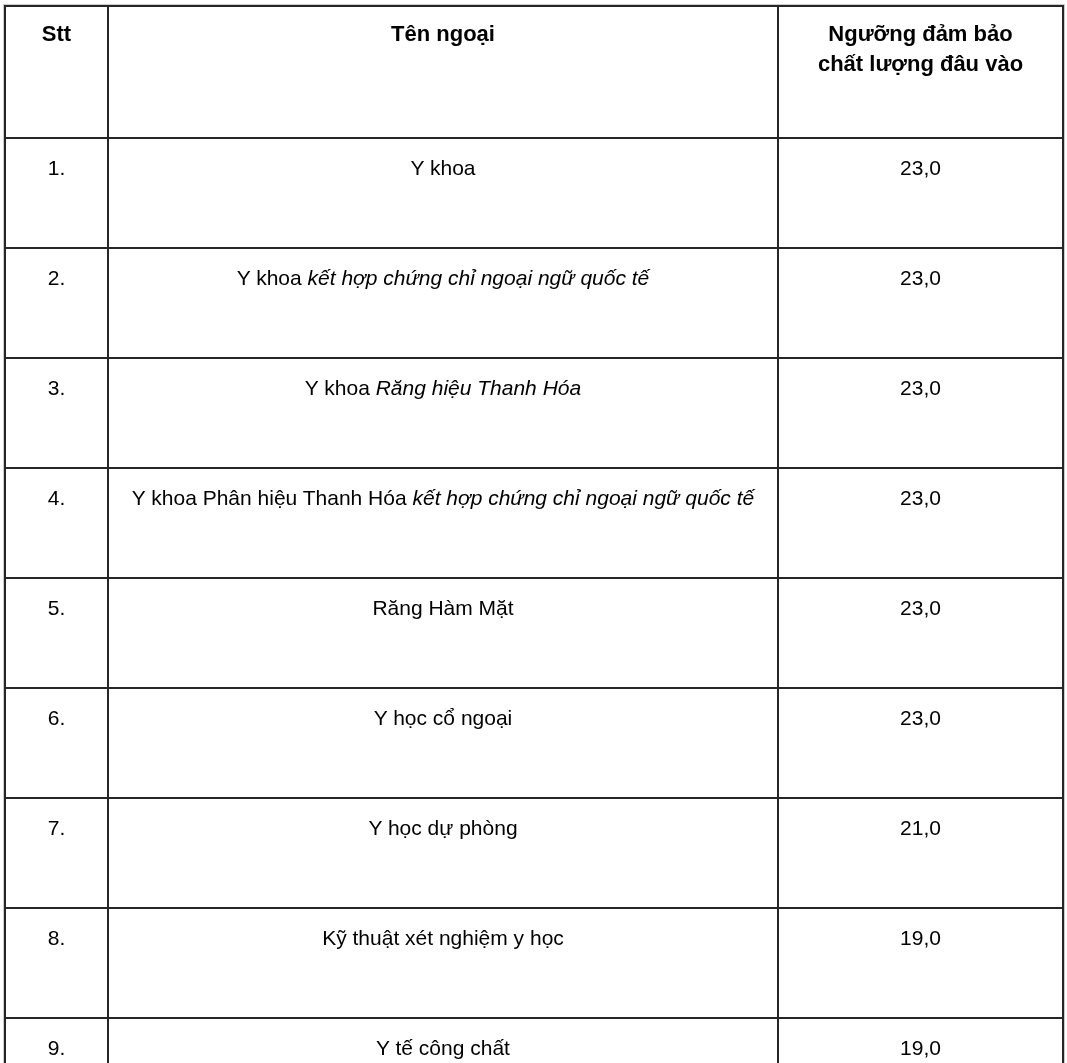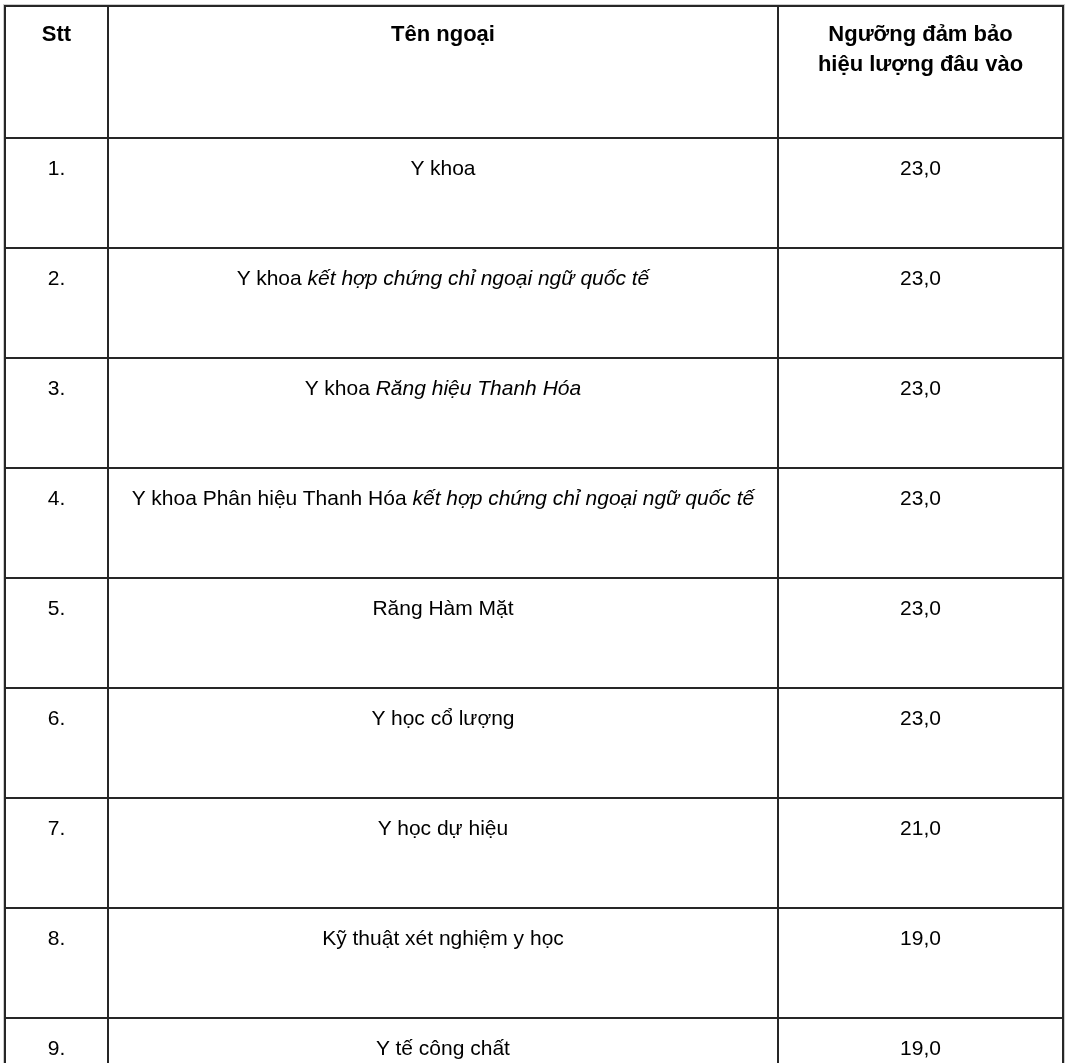--- a/index.html
+++ b/index.html
@@ -65,21 +65,21 @@
       <col style="width:103px">
       <col style="width:670px">
       <col style="width:285px">
     </colgroup>
     <thead>
       <tr>
         <th>Stt</th>
         <th>Tên ngoại</th>
         <th>
           <span>Ngưỡng đảm bảo</span><br>
-          <span>hiệu lượng đâu vào</span>
+          <span>chất lượng đâu vào</span>
         </th>
       </tr>
     </thead>
     <tbody id="table-body">
         <tr>
           <td class="stt-cell">1.</td>
           <td><span>Y khoa</span></td>
           <td>23,0</td>
         </tr>
         <tr>
@@ -97,26 +97,26 @@
           <td><span>Y khoa Phân hiệu Thanh Hóa </span><em>kết hợp chứng chỉ ngoại ngữ quốc tế</em></td>
           <td>23,0</td>
         </tr>
         <tr>
           <td class="stt-cell">5.</td>
           <td><span>Răng Hàm Mặt</span></td>
           <td>23,0</td>
         </tr>
         <tr>
           <td class="stt-cell">6.</td>
-          <td><span>Y học cổ lượng</span></td>
+          <td><span>Y học cổ ngoại</span></td>
           <td>23,0</td>
         </tr>
         <tr>
           <td class="stt-cell">7.</td>
-          <td><span>Y học dự hiệu</span></td>
+          <td><span>Y học dự phòng</span></td>
           <td>21,0</td>
         </tr>
         <tr>
           <td class="stt-cell">8.</td>
           <td><span>Kỹ thuật xét nghiệm y học</span></td>
           <td>19,0</td>
         </tr>
         <tr>
           <td class="stt-cell">9.</td>
           <td><span>Y tế công chất</span></td>

